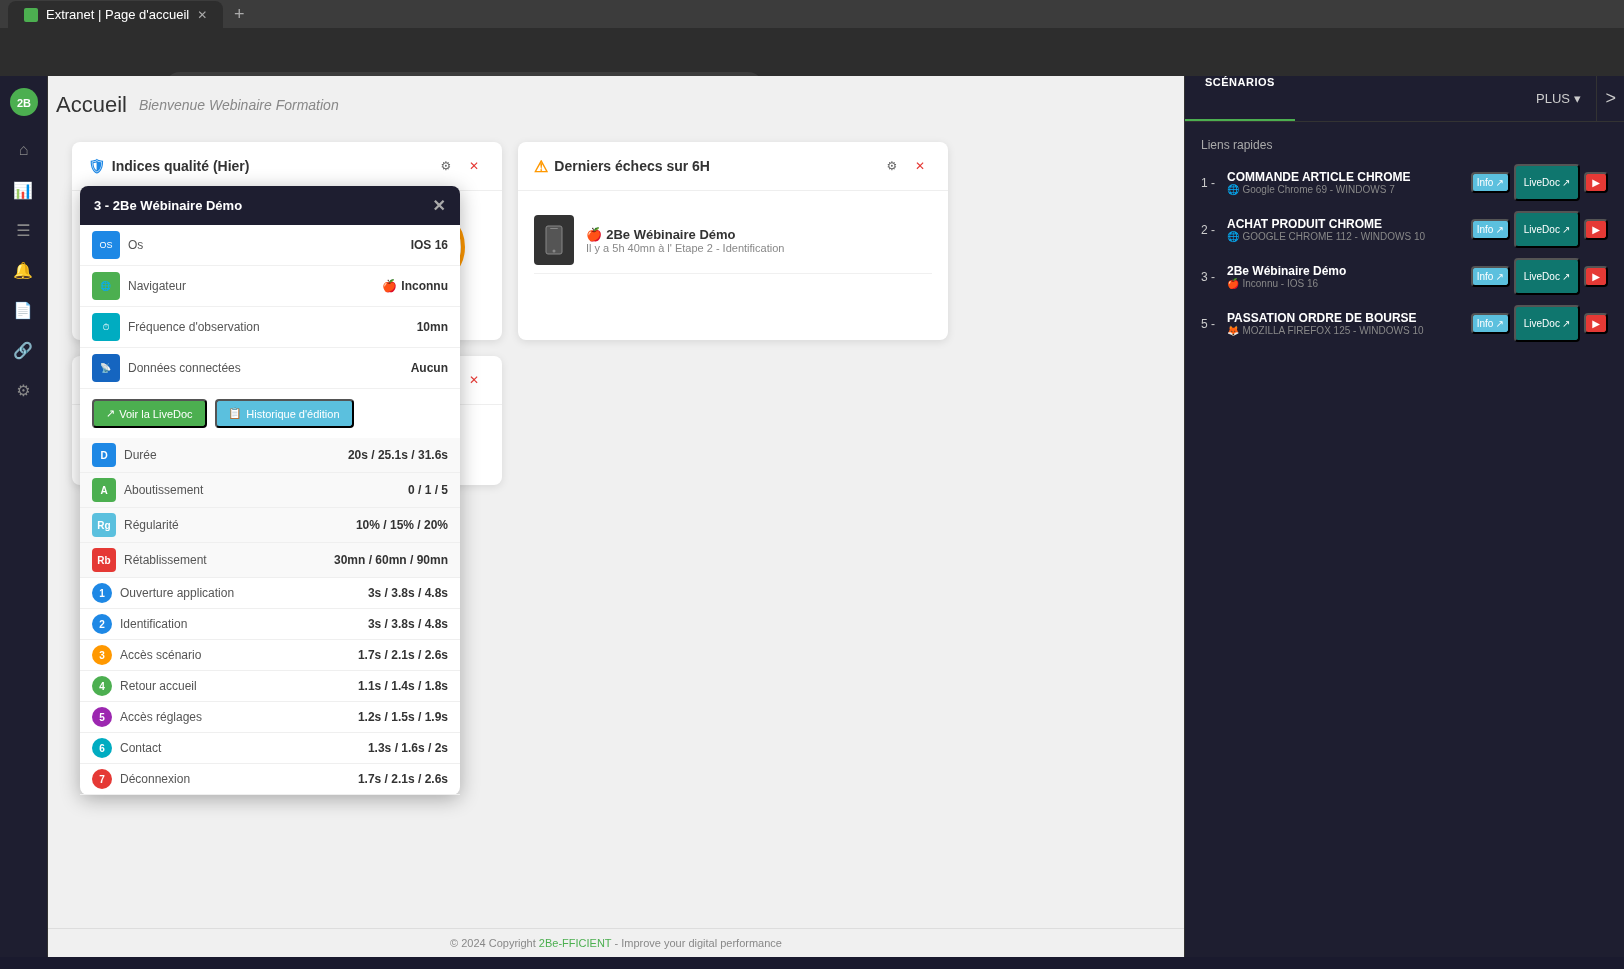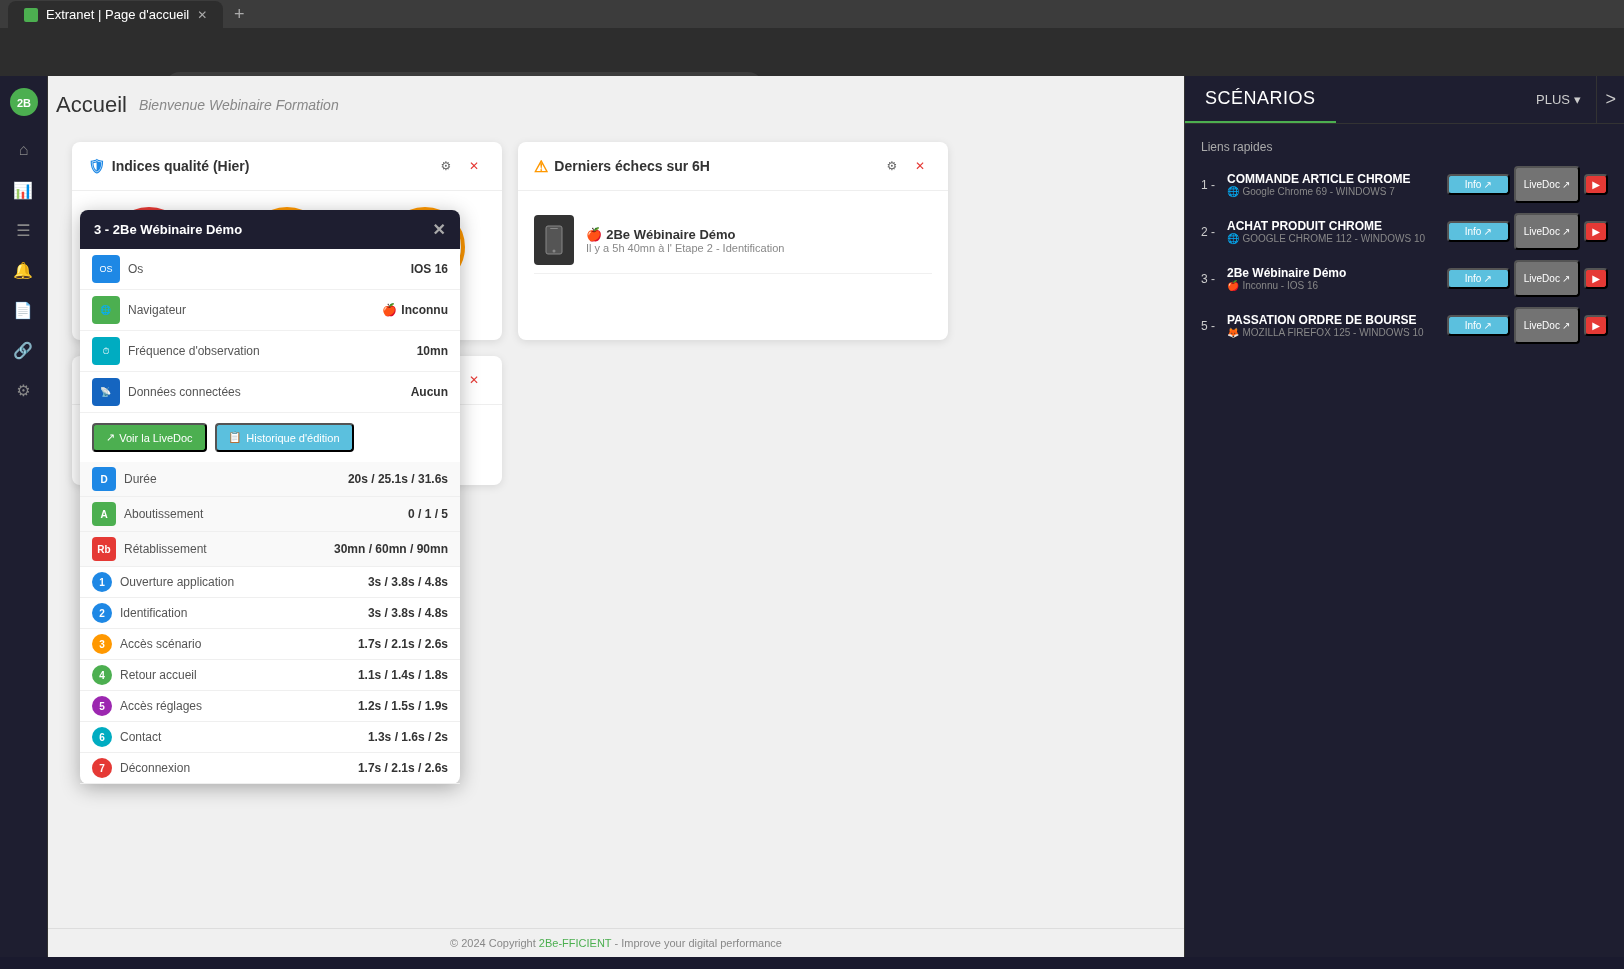--- a/index.html
+++ b/index.html
@@ -25,35 +25,35 @@
     .left-sidebar { width: 48px; background: #1e1e30; display: flex; flex-direction: column; align-items: center; padding: 8px 0; gap: 4px; border-right: 1px solid #333; }
     .sidebar-logo { width: 36px; height: 36px; display: flex; align-items: center; justify-content: center; margin-bottom: 8px; }
     .sidebar-icon { width: 36px; height: 36px; display: flex; align-items: center; justify-content: center; color: #888; font-size: 16px; border-radius: 6px; cursor: pointer; }
 
     
     .main-content { flex: 1; background: #f0f0f0; overflow: auto; position: relative; }
 
     
     .right-panel { width: 440px; background: #1e1e30; border-left: 1px solid #333; display: flex; flex-direction: column; }
     .right-panel-tabs { display: flex; border-bottom: 1px solid #333; }
-    .right-tab { padding: 12px 20px; color: #ccc; font-size: 18px; font-weight: 400; cursor: pointer; letter-spacing: 0.5px; }
+    .right-tab { padding: 0 20px; color: #ccc; font-size: 11px; font-weight: 700; cursor: pointer; letter-spacing: 0.5px; }
     .right-tab.active { color: #fff; border-bottom: 2px solid #4CAF50; }
     .right-tab-more { padding: 12px 16px; color: #ccc; font-size: 13px; margin-left: auto; cursor: pointer; display: flex; align-items: center; gap: 4px; }
     .right-expand { padding: 12px 8px; color: #ccc; font-size: 18px; cursor: pointer; border-left: 1px solid #333; display: flex; align-items: center; }
     .right-panel-content { padding: 16px; flex: 1; overflow: auto; }
     .liens-rapides-title { color: #aaa; font-size: 12px; margin-bottom: 12px; }
 
     .lien-item { display: flex; align-items: center; margin-bottom: 10px; gap: 6px; }
     .lien-num { color: #ccc; font-size: 12px; min-width: 20px; }
     .lien-name { color: #fff; font-size: 12px; font-weight: 600; flex: 1; }
     .lien-sub { color: #888; font-size: 10px; display: flex; align-items: center; gap: 3px; }
     .lien-details { display: flex; flex-direction: column; flex: 1; }
     .lien-actions { display: flex; gap: 4px; align-items: center; }
-    .btn-info { background: #5bc0de; color: #fff; border-radius: 4px; padding: 3px 16px; font-size: 10px; cursor: pointer; display: flex; align-items: center; gap: 2px; white-space: nowrap; }
-    .btn-livedoc { background: #737373; color: #fff; border-radius: 4px; padding: 11px 8px; font-size: 10px; cursor: pointer; display: flex; align-items: center; gap: 2px; white-space: nowrap; text-align: center; }
+    .btn-info { background: #5bc0de; color: #fff; border-radius: 4px; padding: 3px 4px; font-size: 10px; cursor: pointer; display: flex; align-items: center; gap: 2px; white-space: nowrap; }
+    .btn-livedoc { background: #0f766e; color: #fff; border-radius: 4px; padding: 11px 8px; font-size: 10px; cursor: pointer; display: flex; align-items: center; gap: 2px; white-space: nowrap; text-align: center; }
     .btn-red { background: #e53935; color: #fff; border-radius: 4px; padding: 3px 6px; font-size: 10px; cursor: pointer; }
 
     
     .page-header { background: #f0f0f0; padding: 16px 8px 8px; display: flex; align-items: center; gap: 12px; }
     .page-title { font-size: 22px; color: #333; font-weight: 400; }
     .page-subtitle { font-size: 14px; color: #888; font-style: italic; }
 
     
     .widgets-grid { display: flex; flex-wrap: wrap; gap: 16px; padding: 16px 24px; }
     .widget-card { background: #fff; border-radius: 8px; box-shadow: 0 2px 8px rgba(0,0,0,0.1); }
@@ -79,21 +79,21 @@
     .failure-icon { width: 40px; height: 50px; background: #333; border-radius: 4px; display: flex; align-items: center; justify-content: center; flex-shrink: 0; }
     .failure-name { font-size: 13px; color: #333; font-weight: 600; display: flex; align-items: center; gap: 4px; }
     .failure-meta { font-size: 11px; color: #888; }
     .warning-icon { color: #ff9800; font-size: 16px; }
 
     
     .app-footer { background: #f0f0f0; padding: 8px 24px; font-size: 11px; color: #888; text-align: center; border-top: 1px solid #ddd; }
     .footer-link { color: #4CAF50; text-decoration: none; }
 
     
-    .popup-overlay { position: absolute; top: 110px; left: 32px; background: #fff; border-radius: 8px; box-shadow: 0 4px 20px rgba(0,0,0,0.3); width: 380px; z-index: 100; margin-top: 24px; }
+    .popup-overlay { position: absolute; top: 110px; left: 32px; background: #fff; border-radius: 8px; box-shadow: 0 4px 20px rgba(0,0,0,0.3); width: 380px; z-index: 100; }
     .popup-header { background: #1e1e30; color: #fff; padding: 10px 14px; border-radius: 8px 8px 0 0; display: flex; align-items: center; justify-content: space-between; font-size: 13px; font-weight: 600; }
     .popup-close { cursor: pointer; color: #aaa; font-size: 16px; }
     .popup-body { padding: 0; }
     .popup-row { display: flex; align-items: center; padding: 6px 12px; border-bottom: 1px solid #f0f0f0; }
     .popup-row-icon { width: 28px; height: 28px; background: #1e88e5; border-radius: 4px; display: flex; align-items: center; justify-content: center; margin-right: 8px; color: #fff; font-size: 11px; flex-shrink: 0; }
     .popup-row-icon.green { background: #4CAF50; }
     .popup-row-icon.teal { background: #00acc1; }
     .popup-row-icon.blue2 { background: #1565C0; }
     .popup-label { color: #555; font-size: 12px; flex: 1; }
     .popup-value { color: #333; font-size: 12px; font-weight: 600; display: flex; align-items: center; gap: 4px; }
@@ -310,20 +310,25 @@
             <div class="metric-badge badge-d">D</div>
             <span class="popup-label">Durée</span>
             <span class="popup-value">20s / 25.1s / 31.6s</span>
           </div>
           <div class="popup-metric-row">
             <div class="metric-badge badge-a">A</div>
             <span class="popup-label">Aboutissement</span>
             <span class="popup-value">0 / 1 / 5</span>
           </div>
           <div class="popup-metric-row">
+            <div class="metric-badge badge-rg">Rg</div>
+            <span class="popup-label">Régularité</span>
+            <span class="popup-value">10% / 15% / 20%</span>
+          </div>
+          <div class="popup-metric-row">
             <div class="metric-badge badge-rb">Rb</div>
             <span class="popup-label">Rétablissement</span>
             <span class="popup-value">30mn / 60mn / 90mn</span>
           </div>
         </div>
 
         <div>
           <div class="popup-step-row">
             <div class="step-num step-1">1</div>
             <span class="popup-label">Ouverture application</span>

